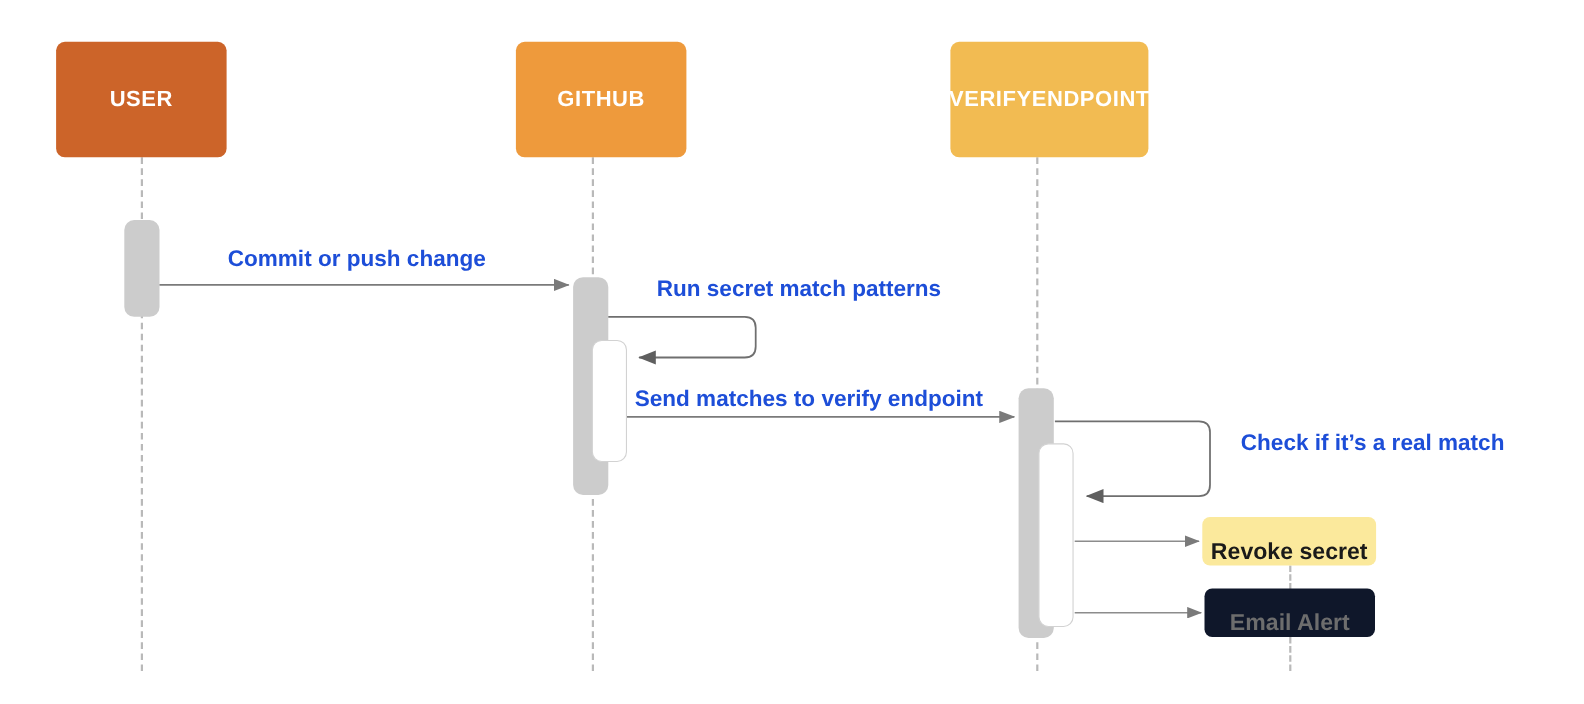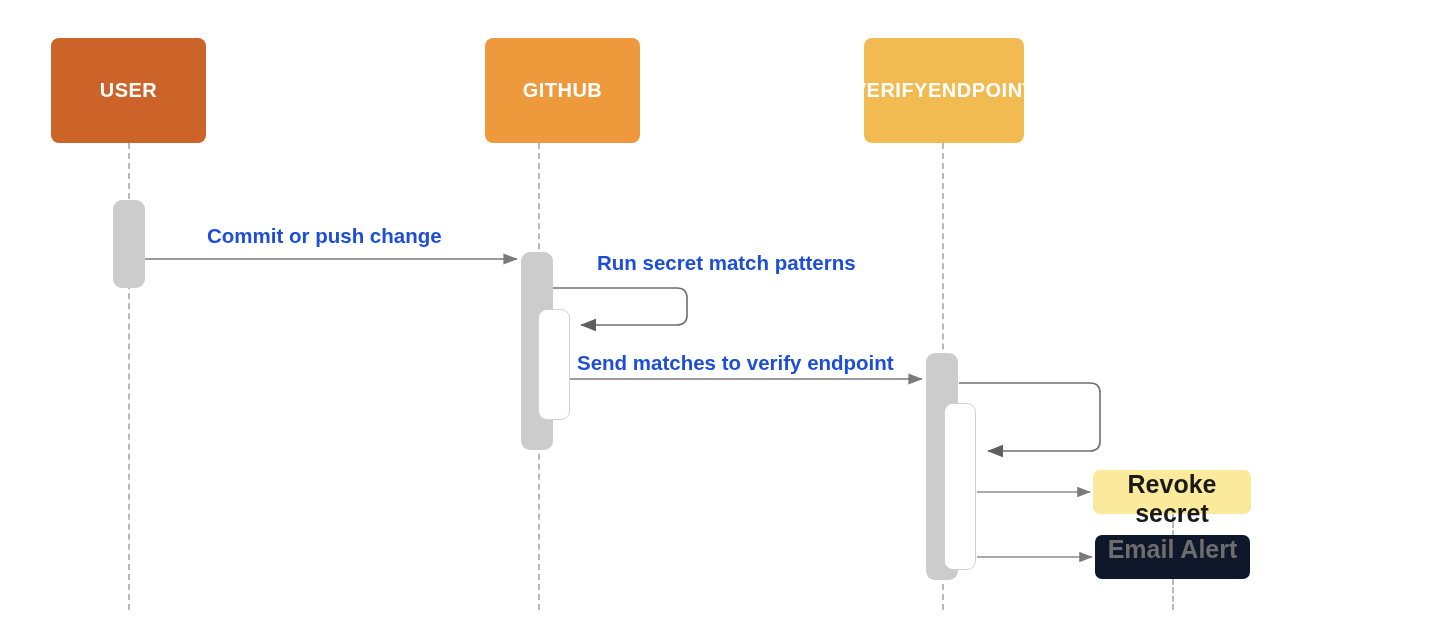--- a/index.html
+++ b/index.html
@@ -27,25 +27,25 @@
     font-weight: bold;
     font-size: 20px;
     letter-spacing: 0.5px;
     line-height: 1.15;
     box-sizing: border-box;
   }
   .note-box {
     position: absolute;
     border-radius: 7px;
     display: flex;
-    align-items: flex-start;
+    align-items: flex-end;
     justify-content: center;
     text-align: center;
     font-weight: bold;
-    font-size: 25px;
+    font-size: 21px;
     box-sizing: border-box;
   }
   .lifeline {
     position: absolute;
     width: 0;
     border-left: 2px dashed #b9b9b9;
   }
   .activation {
     position: absolute;
     border-radius: 9px;
@@ -82,25 +82,25 @@
   <div class="lifeline" style="left:128px; top:143px; height:467px;"></div>
   <div class="lifeline" style="left:538px; top:143px; height:467px;"></div>
   <div class="lifeline" style="left:942px; top:143px; height:467px;"></div>
   <div class="lifeline" style="left:1172px; top:514px; height:22px;"></div>
   <div class="lifeline" style="left:1172px; top:579px; height:31px;"></div>
 
   <div class="actor-box" style="left:51px; top:38px; width:155px; height:105px; background:#cc6429;">
     <span>USER</span>
   </div>
 
-  <div class="actor-box" style="left:485px; top:38px; width:155px; height:105px; background:#ee9a3c;">
+  <div class="actor-box" style="left:469px; top:38px; width:155px; height:105px; background:#ee9a3c;">
     <span>GITHUB</span>
   </div>
 
-  <div class="actor-box" style="left:864px; top:38px; width:160px; height:105px; background:#f2bb52;">
+  <div class="actor-box" style="left:864px; top:38px; width:180px; height:105px; background:#f2bb52;">
     <span>VERIFY</span>
       <br>
     <span>ENDPOINT</span>
   </div>
 
   <div class="activation gray" style="left:113px; top:200px; width:32px; height:88px;"></div>
   <div class="activation gray" style="left:521px; top:252px; width:32px; height:198px;"></div>
   <div class="activation white" style="left:538px; top:309px; width:32px; height:111px;"></div>
   <div class="activation gray" style="left:926px; top:353px; width:32px; height:227px;"></div>
   <div class="activation white" style="left:944px; top:403px; width:32px; height:167px;"></div>
@@ -127,20 +127,21 @@
 
     <line x1="977" y1="557" x2="1092" y2="557" stroke="#8c8c8c" stroke-width="1.5" marker-end="url(#ah)"></line>
   </svg>
 
   <div class="msg-label" style="left:207px; top:224px;">Commit or push change</div>
 
   <div class="msg-label" style="left:597px; top:251px;">Run secret match patterns</div>
 
   <div class="msg-label" style="left:577px; top:351px;">Send matches to verify endpoint</div>
 
+  <div class="msg-label" style="left:1128px; top:391px;">Check if it’s a real match</div>
 
   <div class="note-box" style="left:1093px; top:470px; width:158px; height:44px; background:#fbe99c; color:#1a1a1a;">
     <span>Revoke secret</span>
   </div>
 
   <div class="note-box" style="left:1095px; top:535px; width:155px; height:44px; background:#0f172a; color:#6d6d6d;">
     <span>Email Alert</span>
   </div>
 
 </div>

